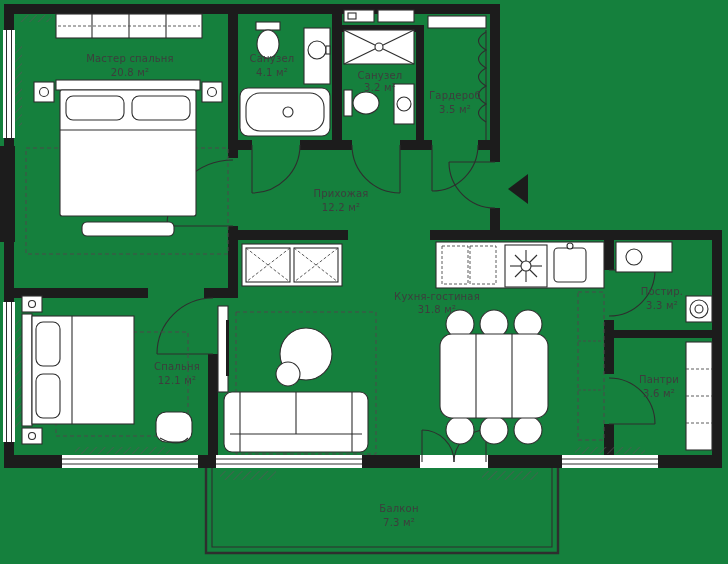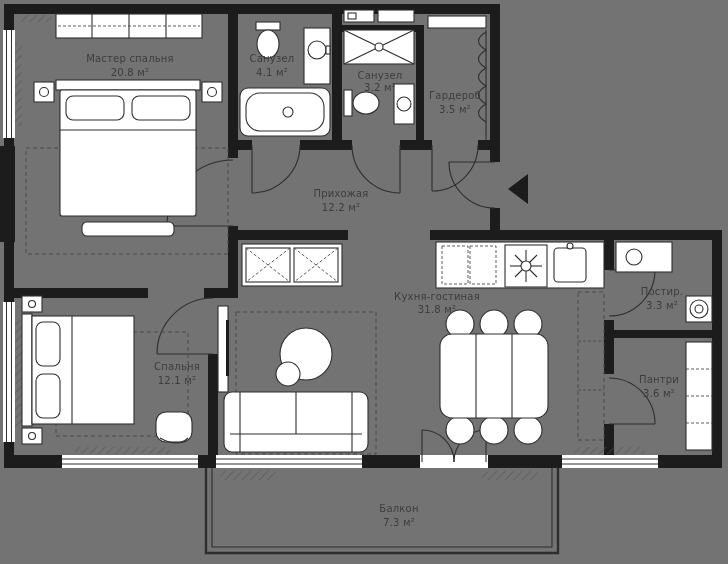--- a/index.html
+++ b/index.html
@@ -1,16 +1,16 @@
 <!DOCTYPE html>
 <html><head>
 <meta charset="utf-8">
 <style>
   html,body{margin:0;padding:0;background:#ffffff;}
-  .stage{position:relative;width:728px;height:564px;background:#737373;overflow:hidden;
+  .stage{position:relative;width:728px;height:564px;background:#15803d;overflow:hidden;
          font-family:"DejaVu Sans",sans-serif;}
   .wall{fill:#1c1c1c;stroke:none;}
   .thin{stroke:#2e2e2e;fill:none;stroke-width:1.1;}
   .thinf{stroke:#2e2e2e;fill:#ffffff;stroke-width:1.1;}
   .dash{stroke:#4a4a4a;fill:none;stroke-width:1;stroke-dasharray:4 3;}
   .dashf{stroke:#4a4a4a;fill:none;stroke-width:.9;stroke-dasharray:3 2;}
   .glass{stroke:#2e2e2e;stroke-width:1;}
   .rl{font:10px "DejaVu Sans",sans-serif;fill:#3d3d3d;text-anchor:middle;letter-spacing:.2px;}
 </style>
 </head>

